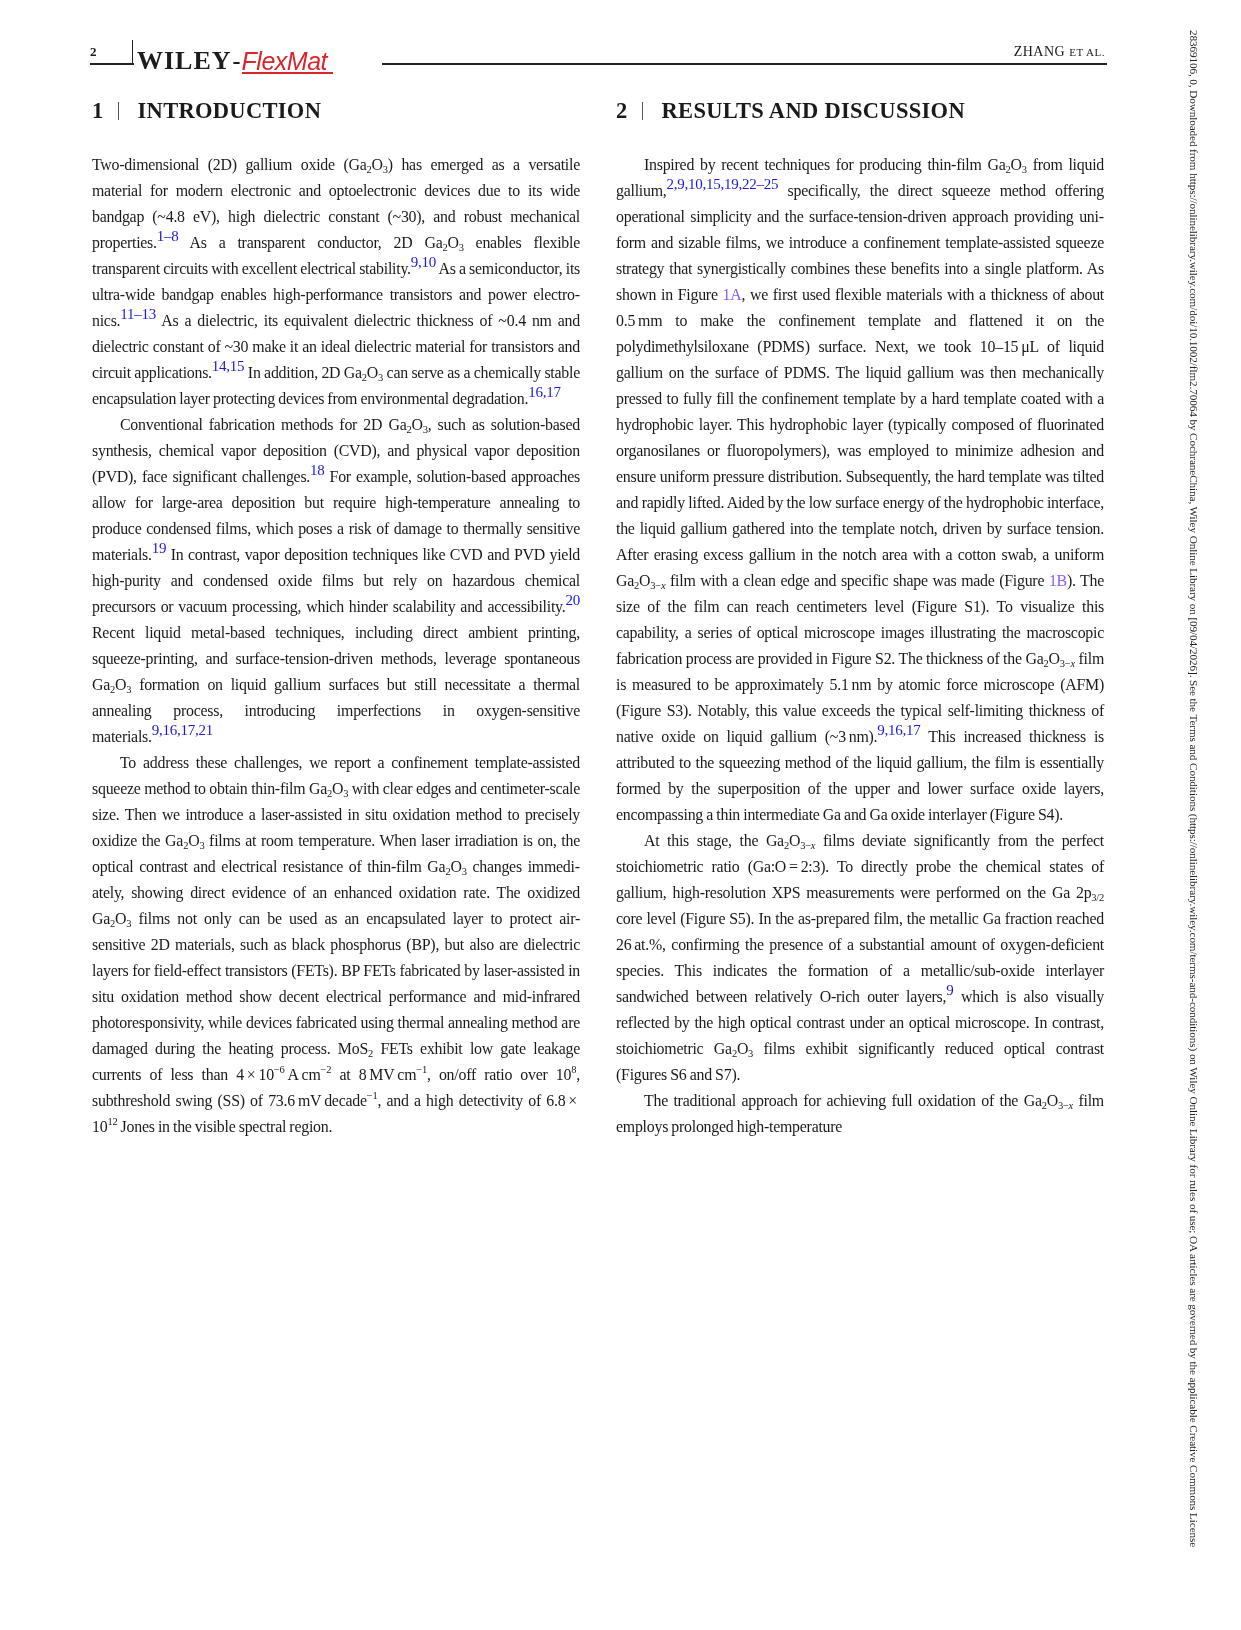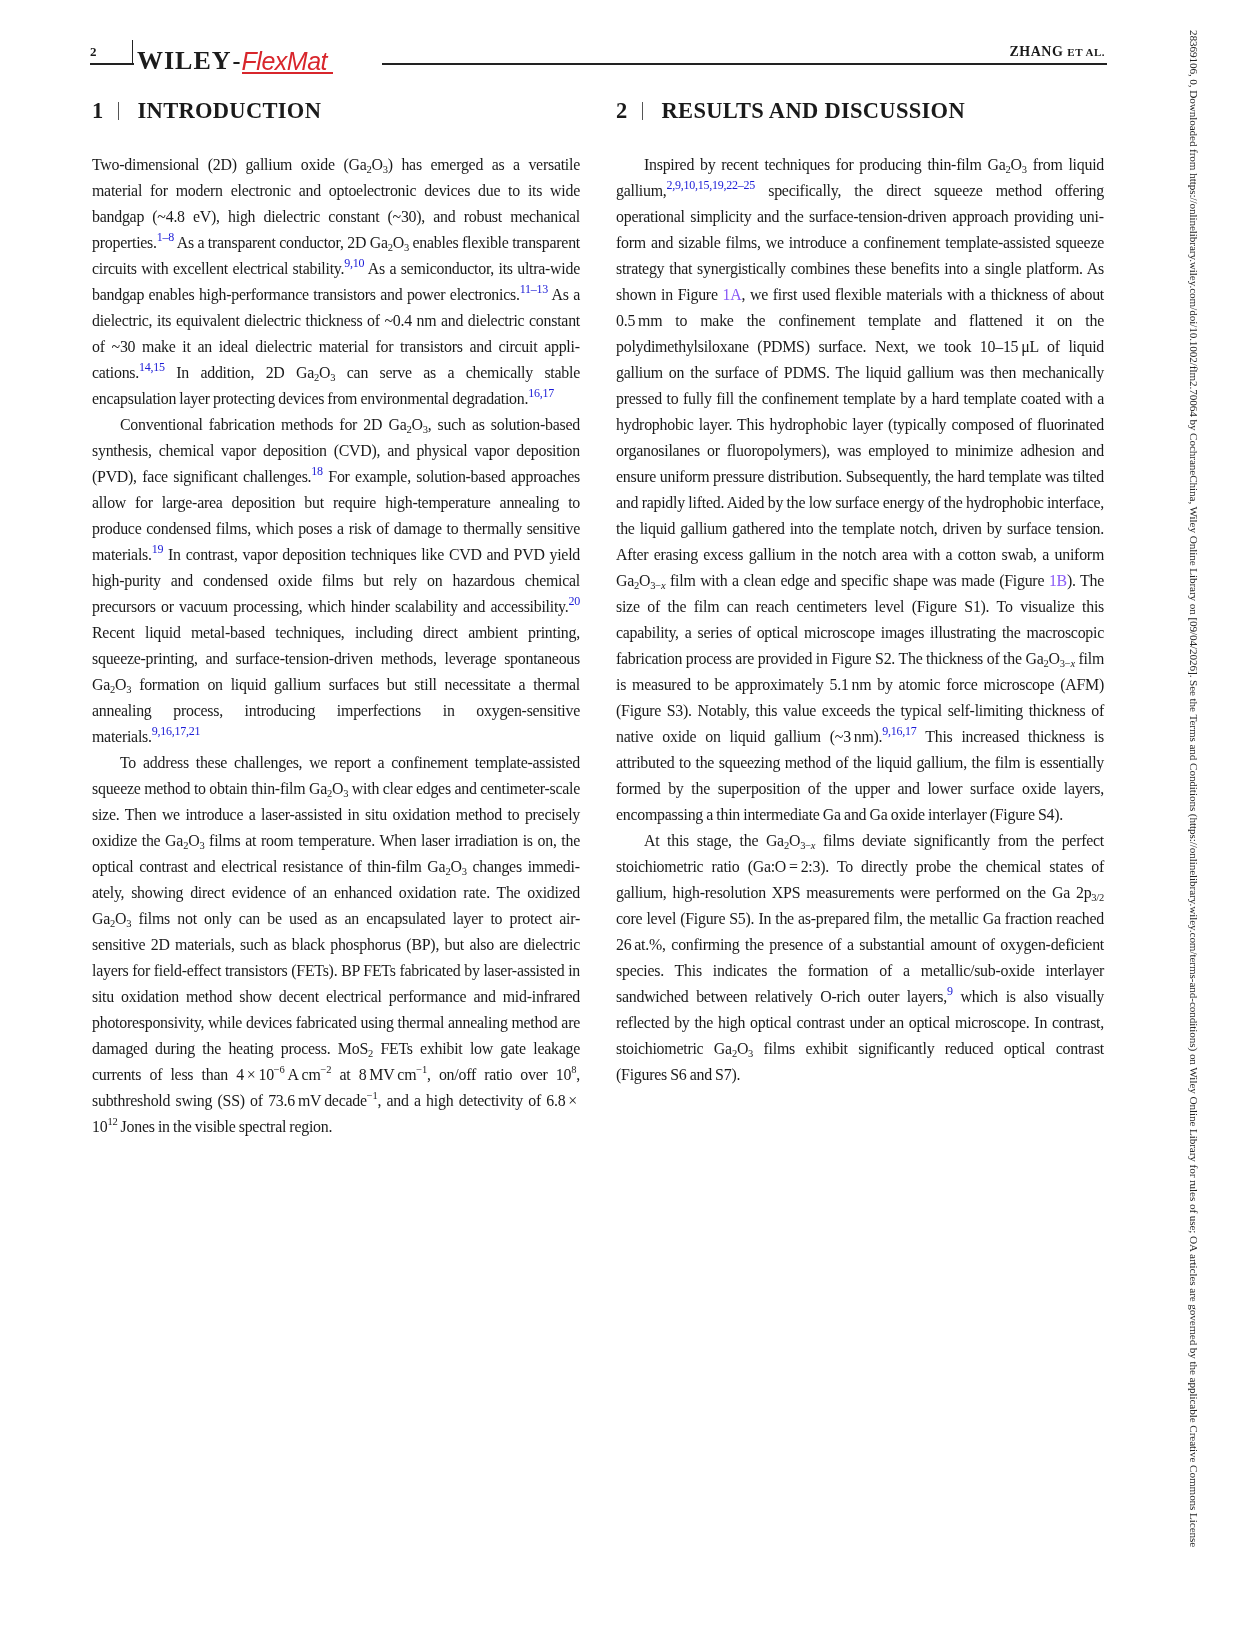--- a/index.html
+++ b/index.html
@@ -11,34 +11,34 @@
   .header-tick { position: absolute; left: 132px; top: 40px; width: 1.3px; height: 24px; background: #222; }
   .logo { position: absolute; left: 137px; top: 46px; height: 30px; display: flex; align-items: flex-start; }
   .logo-wiley { font-family: "Liberation Serif", serif; font-weight: bold; font-size: 26px; letter-spacing: 1px;
                 color: #1c1c1c; line-height: 30px; }
   .logo-dash { font-family: "Liberation Serif", serif; font-weight: bold; font-size: 24px; color: #1c1c1c; line-height: 30px; margin: 0 1px; }
   .logo-flex { font-family: "Liberation Sans", sans-serif; font-weight: normal; font-style: italic; font-size: 25px;
                color: #d8262c; line-height: 30px; letter-spacing: -0.5px; position: relative; }
   .logo-flex::after { content: ""; position: absolute; left: 0; right: -6px; bottom: 2px; height: 2px; background: #d8262c; }
   .header-rule-right { position: absolute; left: 382px; top: 63px; width: 725px; height: 1.5px; background: #222; }
   .running-head { position: absolute; right: 136px; top: 44px; font-family: "Liberation Serif", serif;
-                  font-size: 14px; letter-spacing: 0.5px; font-weight: bold; }
+                  font-size: 14px; letter-spacing: 0.5px; }
   .running-head .smallcaps { font-size: 11px; }
 
   .column { position: absolute; top: 96px; width: 488px; }
   .col-left { left: 92px; }
   .col-right { left: 616px; }
   .section-heading { height: 30px; display: flex; align-items: center; font-family: "Liberation Serif", serif;
                      font-weight: bold; font-size: 22.5px; letter-spacing: 0.3px; margin-bottom: 26px; }
   .section-num { margin-right: 14px; }
   .section-bar { display: inline-block; width: 1px; height: 18px; background: #555; margin-right: 19px; }
   p.para { margin: 0; font-family: Liberation Serif, serif; font-size: 15.9px; line-height: 26px;
            text-align: justify; word-spacing: -0.5px; letter-spacing: -0.25px; hyphens: manual; }
   p.para.indent { text-indent: 28px; }
-  .cite { color: #1a1ad6; font-size: 12px; vertical-align: 7px; line-height: 0; cursor: pointer; }
+  .cite { color: #1a1ad6; font-size: 15px; vertical-align: 7px; line-height: 0; cursor: pointer; }
   .figlink { color: #8b5cf6; cursor: pointer; }
   sub, sup { font-size: 10.5px; line-height: 0; }
   sub { vertical-align: -3px; }
   sup { vertical-align: 7px; }
   .italic { font-style: italic; }
 
   .side-banner { position: absolute; left: 1184px; top: 30px; width: 1560px; height: 20px;
                  transform-origin: 0 0; transform: rotate(90deg) translate(0, -20px);
                  font-family: "Liberation Serif", serif; font-size: 11.2px; color: #222;
                  white-space: nowrap; line-height: 20px; letter-spacing: -0.1px; }
@@ -75,16 +75,17 @@
 
 <div class="column col-right">
   <div class="section-heading">
     <span class="section-num">2</span>
     <span class="section-bar"></span>
     <span>RESULTS AND DISCUSSION</span>
   </div>
   <div>
       <p class="para indent"><span>Inspired by recent techniques for producing thin-film Ga</span><sub>2</sub><span>O</span><sub>3</sub><span> from liquid gallium,</span><span class="cite">2,9,10,15,19,22–25</span><span> specifically, the direct squeeze method offering operational simplicity and the surface-tension-driven approach providing uni­form and sizable films, we introduce a confinement template-assisted squeeze strategy that synergistically combines these benefits into a single platform. As shown in Figure </span><span class="figlink">1A</span><span>, we first used flexible materials with a thickness of about 0.5 mm to make the confinement template and flattened it on the polydimethylsiloxane (PDMS) surface. Next, we took 10–15 μL of liquid gallium on the surface of PDMS. The liquid gallium was then mechanically pressed to fully fill the confinement tem­plate by a hard template coated with a hydrophobic layer. This hydrophobic layer (typically composed of fluori­nated organosilanes or fluoropolymers), was employed to minimize adhesion and ensure uniform pressure distri­bution. Subsequently, the hard template was tilted and rapidly lifted. Aided by the low surface energy of the hydrophobic interface, the liquid gallium gathered into the template notch, driven by surface tension. After erasing excess gallium in the notch area with a cotton swab, a uniform Ga</span><sub>2</sub><span>O</span><sub>3−<span class="italic">x</span></sub><span> film with a clean edge and specific shape was made (Figure </span><span class="figlink">1B</span><span>). The size of the film can reach centimeters level (Figure S1). To visualize this capability, a series of optical microscope images illus­trating the macroscopic fabrication process are provided in Figure S2. The thickness of the Ga</span><sub>2</sub><span>O</span><sub>3−<span class="italic">x</span></sub><span> film is measured to be approximately 5.1 nm by atomic force microscope (AFM) (Figure S3). Notably, this value ex­ceeds the typical self-limiting thickness of native oxide on liquid gallium (~3 nm).</span><span class="cite">9,16,17</span><span> This increased thickness is attributed to the squeezing method of the liquid gallium, the film is essentially formed by the superposition of the upper and lower surface oxide layers, encompassing a thin intermediate Ga and Ga oxide interlayer (Figure S4).</span></p>
       <p class="para indent"><span>At this stage, the Ga</span><sub>2</sub><span>O</span><sub>3−<span class="italic">x</span></sub><span> films deviate significantly from the perfect stoichiometric ratio (Ga:O = 2:3). To directly probe the chemical states of gallium, high-resolution XPS measurements were performed on the Ga 2p</span><sub>3/2</sub><span> core level (Figure S5). In the as-prepared film, the metallic Ga fraction reached 26 at.%, confirming the presence of a substantial amount of oxygen-deficient species. This indicates the formation of a metallic/sub-oxide interlayer sandwiched between relatively O-rich outer layers,</span><span class="cite">9</span><span> which is also visually reflected by the high optical contrast under an optical microscope. In contrast, stoichiometric Ga</span><sub>2</sub><span>O</span><sub>3</sub><span> films exhibit significantly reduced optical contrast (Figures S6 and S7).</span></p>
+      <p class="para indent"><span>The traditional approach for achieving full oxidation of the Ga</span><sub>2</sub><span>O</span><sub>3−<span class="italic">x</span></sub><span> film employs prolonged high-temperature</span></p>
     </div>
 </div>
 
 <div class="side-banner">28369106, 0, Downloaded from https://onlinelibrary.wiley.com/doi/10.1002/flm2.70064 by CochraneChina, Wiley Online Library on [09/04/2026]. See the Terms and Conditions (https://onlinelibrary.wiley.com/terms-and-conditions) on Wiley Online Library for rules of use; OA articles are governed by the applicable Creative Commons License</div>
 
 </body></html>

